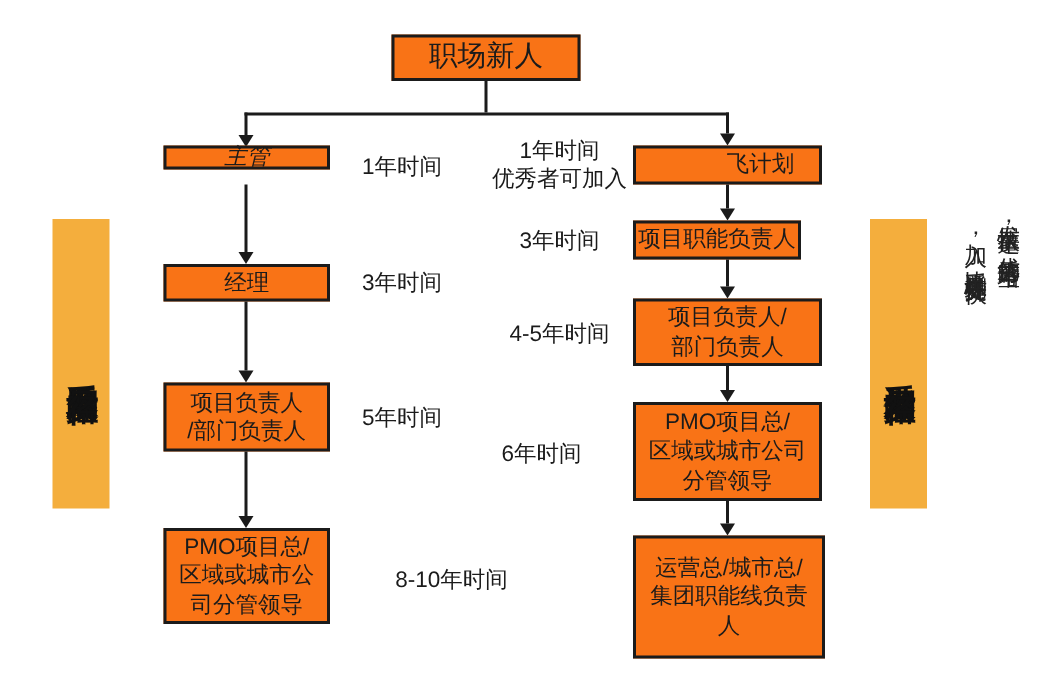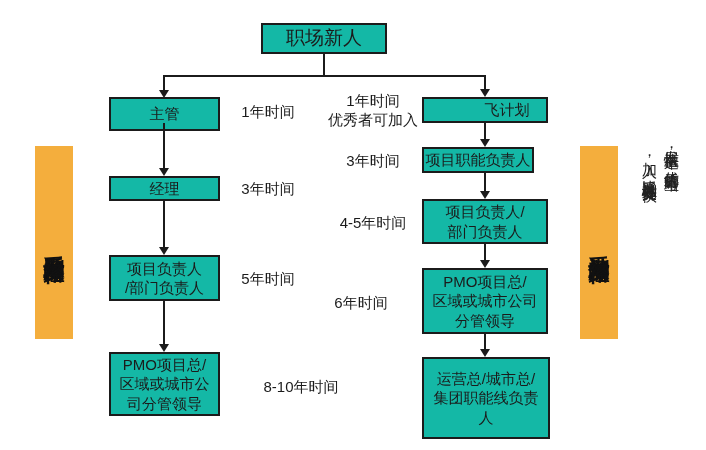--- a/index.html
+++ b/index.html
@@ -9,21 +9,21 @@
     height: 450px;
     background: #ffffff;
     font-family: "Liberation Sans", sans-serif;
     color: #1b1b1b;
     overflow: hidden;
   }
   .node {
     position: absolute;
     box-sizing: border-box;
     border: 2px solid #1b1b1b;
-    background: #14b8a6;
+    background: #f97316;
     display: flex;
     align-items: center;
     justify-content: center;
     text-align: center;
     white-space: pre-line;
     font-size: 15px;
     line-height: 1.3;
   }
   .node.title { font-size: 19px; }
   .time {
@@ -77,21 +77,21 @@
 
   <div class="vline" style="left: 323px; top: 54px; height: 21px; background: rgb(27, 27, 27);"></div>
   <div class="hline" style="left: 163px; top: 75px; width: 323px; background: rgb(27, 27, 27);"></div>
   <div class="vline" style="left: 163px; top: 75px; height: 15px; background: rgb(27, 27, 27);"></div>
   <div class="ahead" style="left: 159px; top: 90px; border-top-color: rgb(27, 27, 27);"></div>
   <div class="vline" style="left: 484px; top: 75px; height: 14px; background: rgb(27, 27, 27);"></div>
   <div class="ahead" style="left: 480px; top: 89px; border-top-color: rgb(27, 27, 27);"></div>
 
   <div class="banner" style="left: 35px; top: 146px; background: rgb(244, 174, 61);">禹跃计划发展路径</div>
 
-  <div class="node" style="left:109px; top:97px; width:111px; height:34px;">主管</div>
+  <div class="node" style="left:109px; top:97px; width:111px; height:16px;font-style:italic;">主管</div>
   <div class="vline" style="left: 163px; top: 123px; height: 45px; background: rgb(27, 27, 27);"></div>
   <div class="ahead" style="left: 159px; top: 168px; border-top-color: rgb(27, 27, 27);"></div>
 
   <div class="node" style="left:109px; top:176px; width:111px; height:25px;text-align:center;">经理</div>
   <div class="vline" style="left: 163px; top: 201px; height: 46px; background: rgb(27, 27, 27);"></div>
   <div class="ahead" style="left: 159px; top: 247px; border-top-color: rgb(27, 27, 27);"></div>
 
   <div class="node" style="left:109px; top:255px; width:111px; height:46px;text-align:center;">项目负责人
 /部门负责人</div>
   <div class="vline" style="left: 163px; top: 301px; height: 43px; background: rgb(27, 27, 27);"></div>

